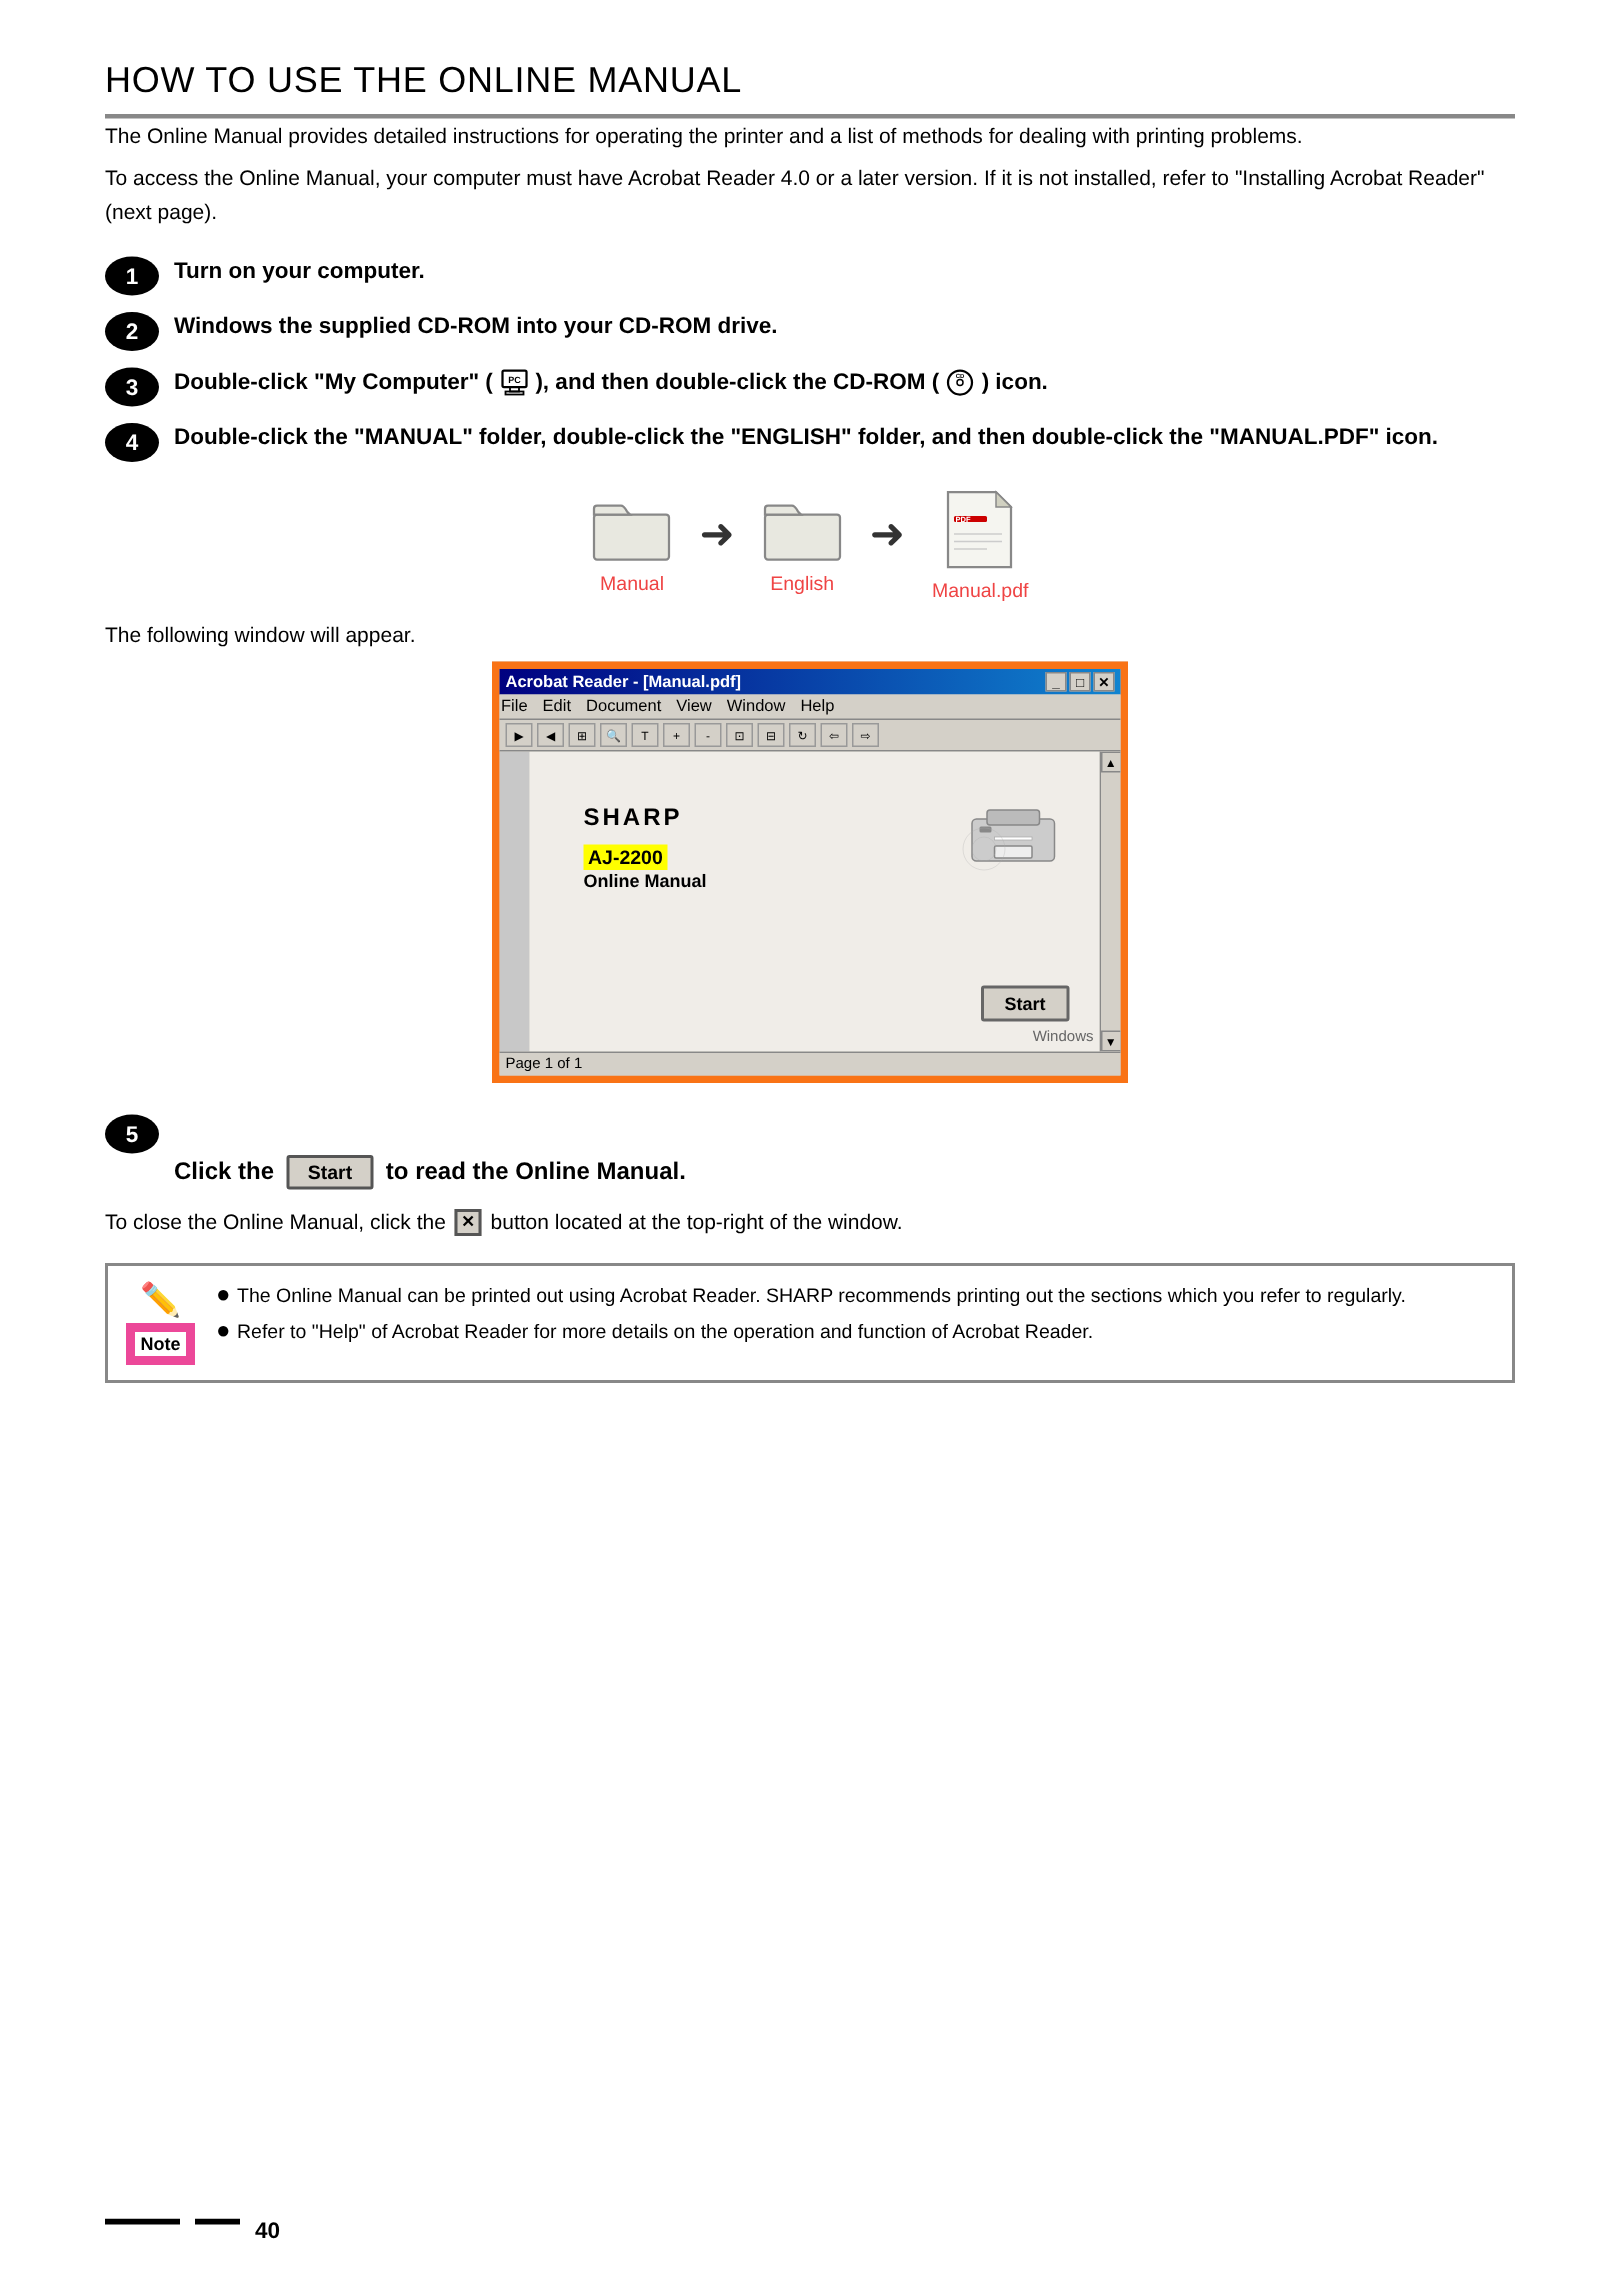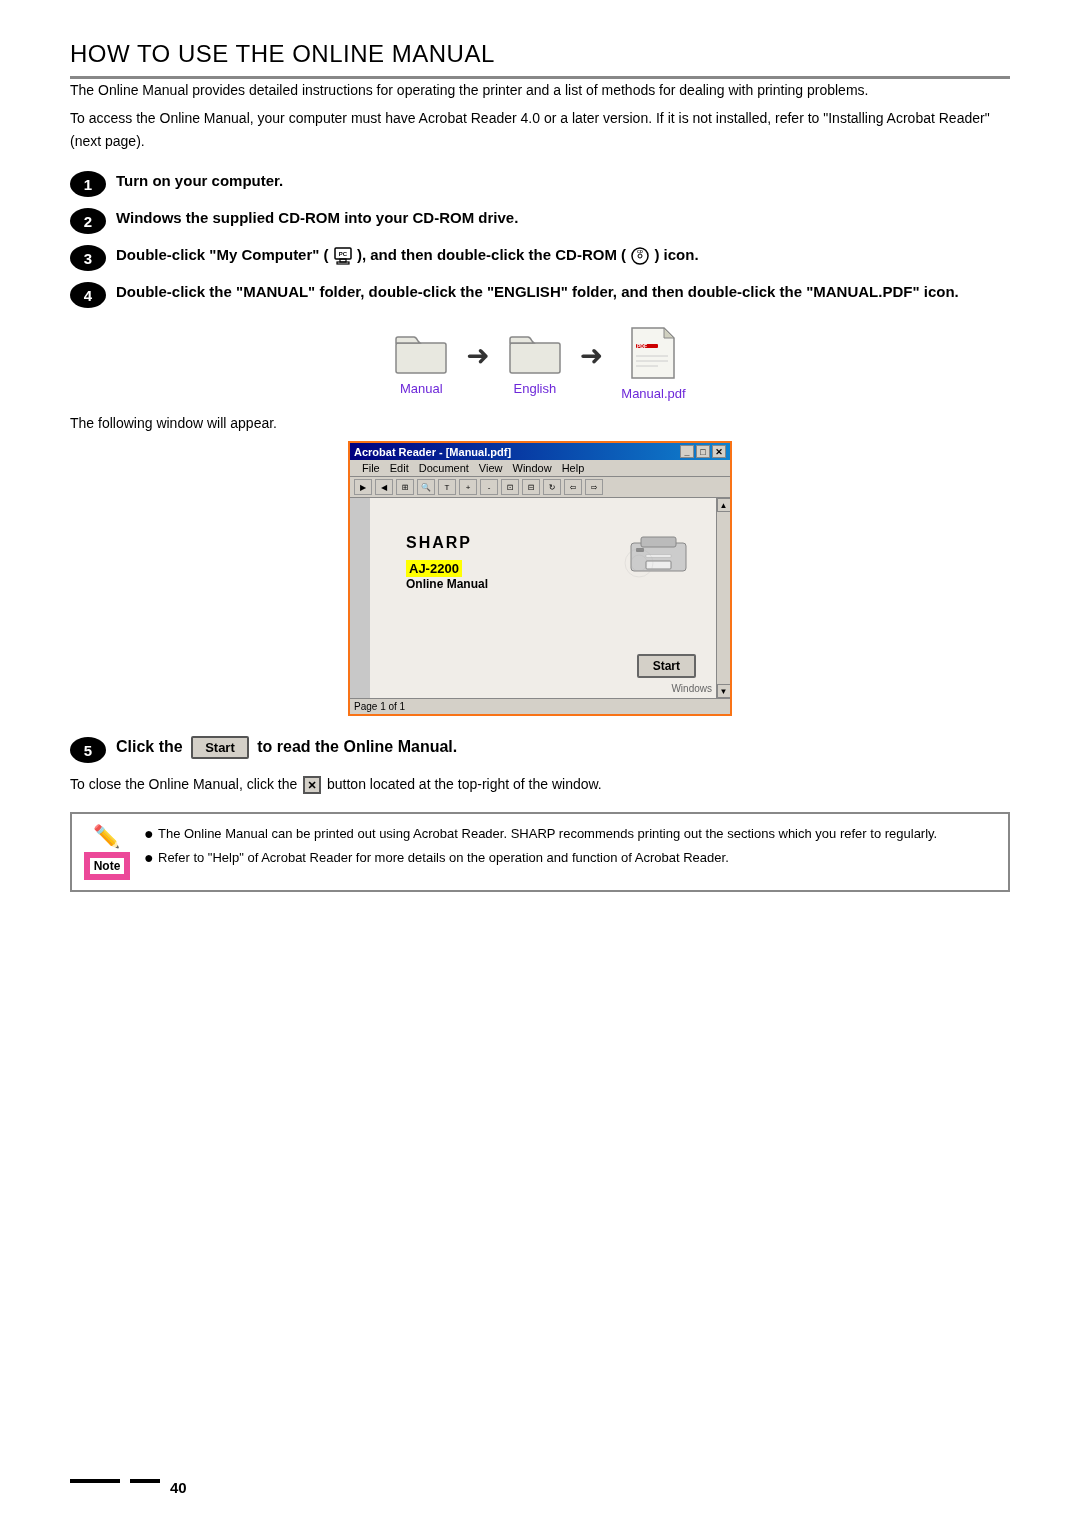--- a/index.html
+++ b/index.html
@@ -100,33 +100,33 @@
     }
 
     .arrow-icon {
       font-size: 28px;
       color: #333;
       margin-bottom: 16px;
     }
 
     .folder-label {
       font-size: 13px;
-      color: #6d28d9;
+      color: #ef4444;
       text-align: center;
     }
 
     .following-text {
       margin-bottom: 10px;
       font-size: 14px;
     }
 
     
     .acrobat-window {
-      border: 2px solid #f97316;
-      width: 384px;
+      border: 5px solid #f97316;
+      width: 424px;
       margin: 0 auto 20px auto;
       background: #d4d0c8;
       font-size: 11px;
     }
 
     .window-titlebar {
       background: linear-gradient(to right, #000080, #1084d0);
       color: #fff;
       padding: 2px 4px;
       display: flex;
@@ -149,21 +149,21 @@
       font-size: 9px;
       display: flex;
       align-items: center;
       justify-content: center;
       color: #000;
       font-weight: bold;
     }
 
     .window-menubar {
       background: #d4d0c8;
-      padding: 2px 12px;
+      padding: 2px 1px;
       font-size: 11px;
       border-bottom: 1px solid #888;
       display: flex;
       gap: 10px;
     }
 
     .window-toolbar {
       background: #d4d0c8;
       padding: 2px 4px;
       border-bottom: 1px solid #888;
@@ -278,20 +278,21 @@
       border-top: 1px solid #888;
       font-size: 10px;
       display: flex;
       gap: 4px;
       align-items: center;
     }
 
     .step5-text {
       font-size: 16px;
       font-weight: 900;
+      margin-top: 28px;
     }
 
     .start-button-inline {
       background: #d4d0c8;
       border: 2px solid #555;
       border-radius: 2px;
       padding: 2px 12px;
       font-size: 13px;
       font-weight: bold;
       display: inline-block;

